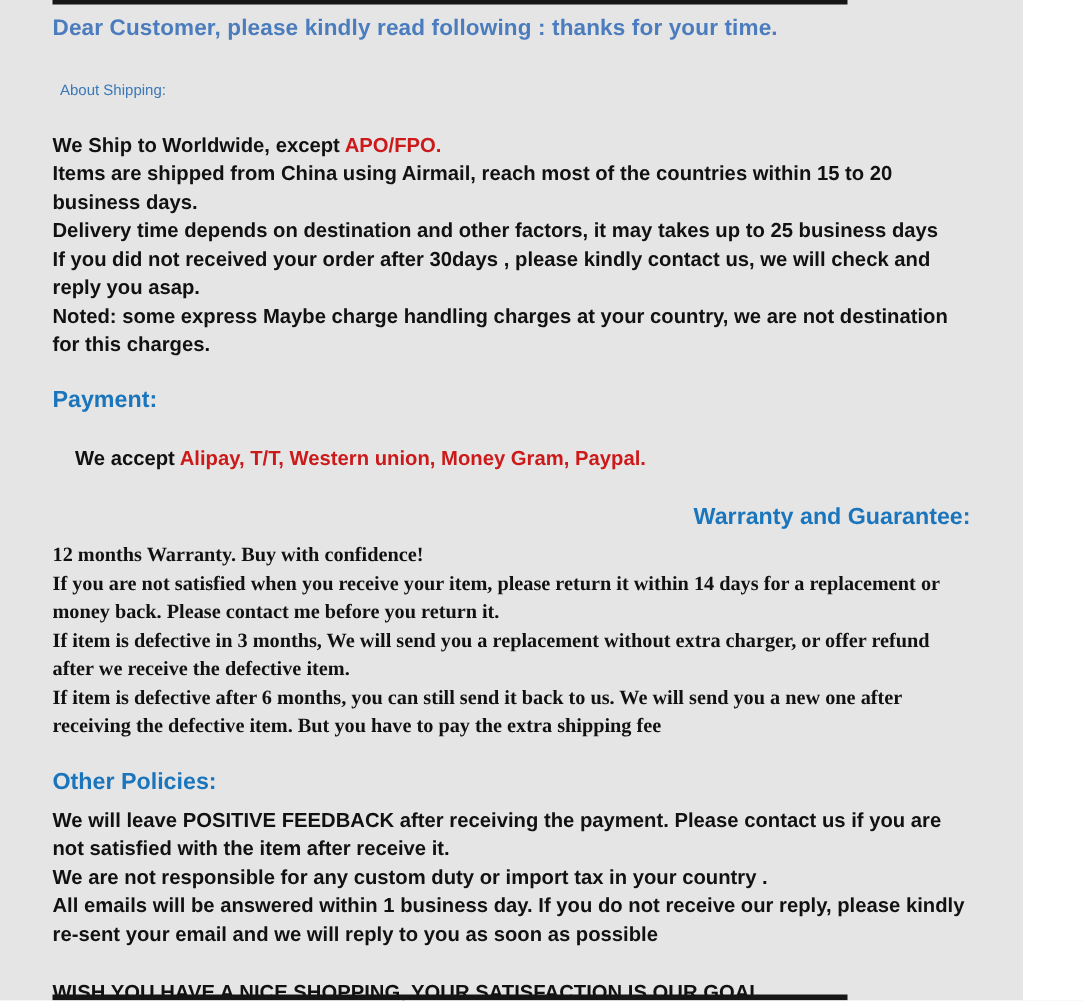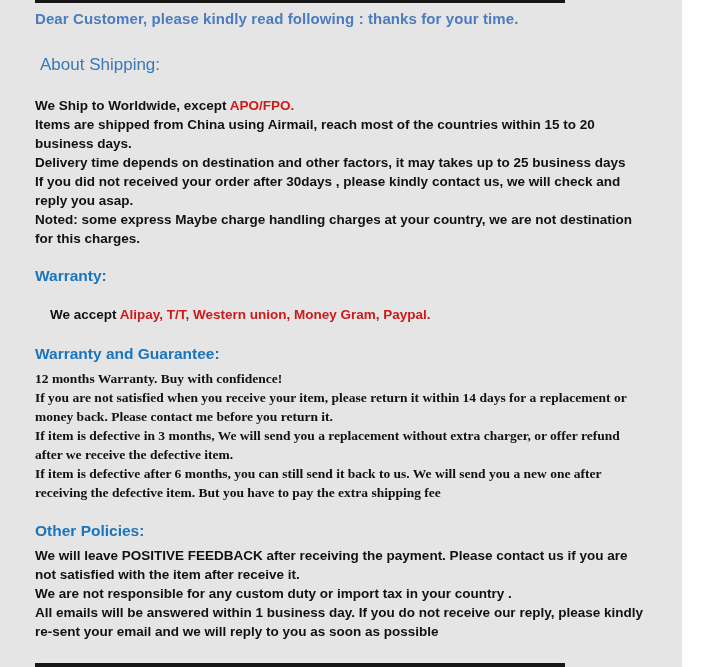--- a/index.html
+++ b/index.html
@@ -28,42 +28,42 @@
     color: var(--title-blue, #4a7cbe);
     letter-spacing: 0.1px;
   }
   .content {
     margin-left: 35px;
     width: 612px;
   }
   .subtitle {
     margin-top: 28px;
     padding-left: 5px;
-    font-size: 17px;
+    font-size: 10px;
     font-weight: normal;
     color: var(--subtitle-blue, #3a78b6);
   }
   .body, .body p {
     font-size: 13.5px;
     font-weight: bold;
     color: var(--body-black, #111111);
     line-height: 19px;
   }
   .section p, p.line { margin: 0; }
   .section.shipping { margin-top: 21px; }
   h2.heading {
     margin: 0;
     font-size: 15.5px;
     font-weight: bold;
     color: var(--heading-blue, #1a75bc);
     line-height: 18px;
   }
   h2.payment { margin-top: 19px; }
   p.accept { margin: 20px 0 0 0; padding-left: 15px; }
-  h2.warranty { margin-top: 21px; }
+  h2.warranty { margin-top: 21px; text-align: right; }
   .section.warranty { margin-top: 6px; font-family: Liberation Serif, serif; }
   h2.policies { margin-top: 20px; }
   .section.policies { margin-top: 6px; }
   .red { color: var(--alert-red, #cc1a1a); }
   p.slogan { margin: 20px 0 0 0; }
 </style>
 </head>
 <body>
 
 <div class="page">
@@ -77,21 +77,21 @@
     <div class="subtitle">About Shipping:</div>
 
     <div class="section shipping body">
       <p class="line"><span>We Ship to Worldwide, except </span><span class="red">APO/FPO.</span></p>
       <p class="line">Items are shipped from China using Airmail, reach most of the countries within 15 to 20 business days.</p>
       <p class="line">Delivery time depends on destination and other factors, it may takes up to 25 business days</p>
       <p class="line">If you did not received your order after 30days , please kindly contact us, we will check and reply you asap.</p>
       <p class="line red">Noted: some express Maybe charge handling charges at your country, we are not destination for this charges.</p>
     </div>
 
-    <h2 class="heading payment">Warranty:</h2>
+    <h2 class="heading payment">Payment:</h2>
     <p class="accept body"><span>We accept </span><span class="red">Alipay, T/T, Western union, Money Gram, Paypal.</span></p>
 
     <h2 class="heading warranty">Warranty and Guarantee:</h2>
     <div class="section warranty body">
       <p class="line">12 months Warranty. Buy with confidence!</p>
       <p class="line">If you are not satisfied when you receive your item, please return it within 14 days for a replacement or money back. Please contact me before you return it.</p>
       <p class="line">If item is defective in 3 months, We will send you a replacement without extra charger, or offer refund after we receive the defective item.</p>
       <p class="line">If item is defective after 6 months, you can still send it back to us. We will send you a new one after receiving the defective item. But you have to pay the extra shipping fee</p>
     </div>
 

